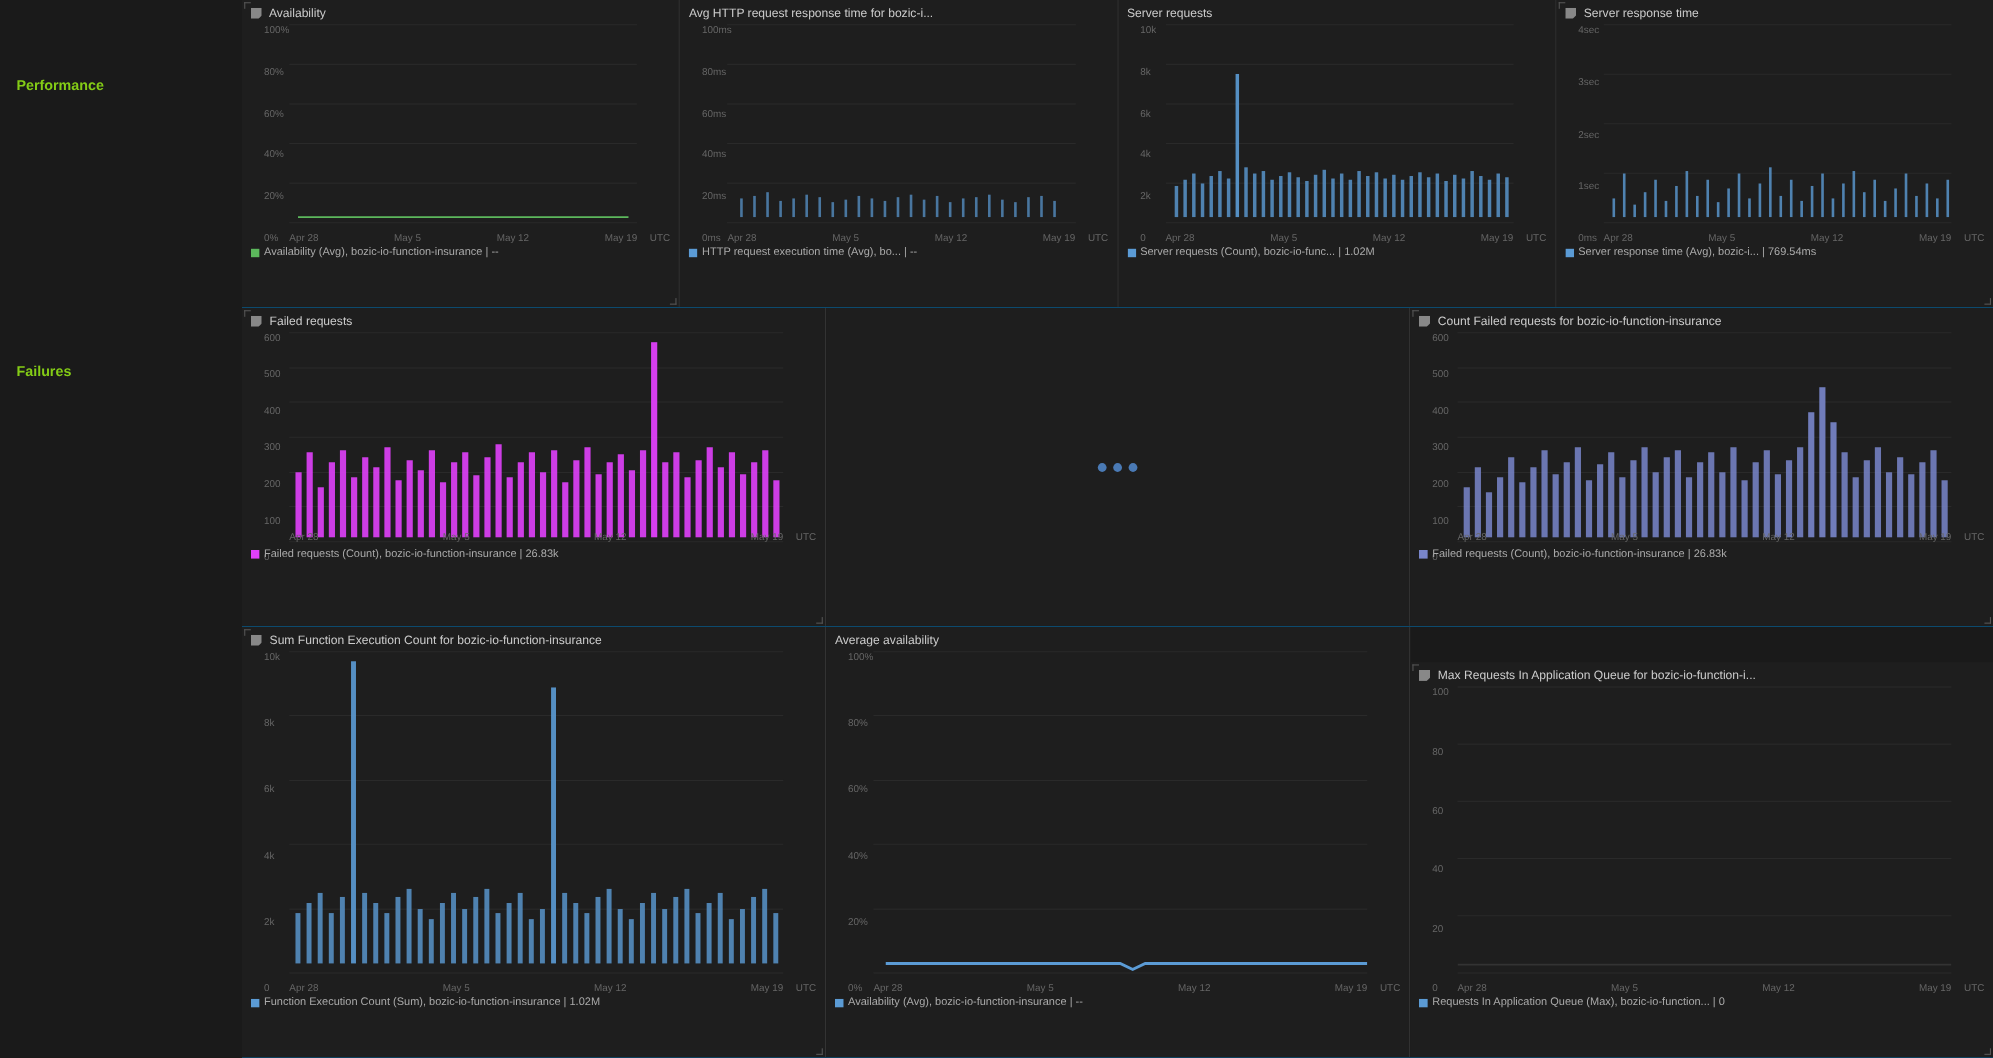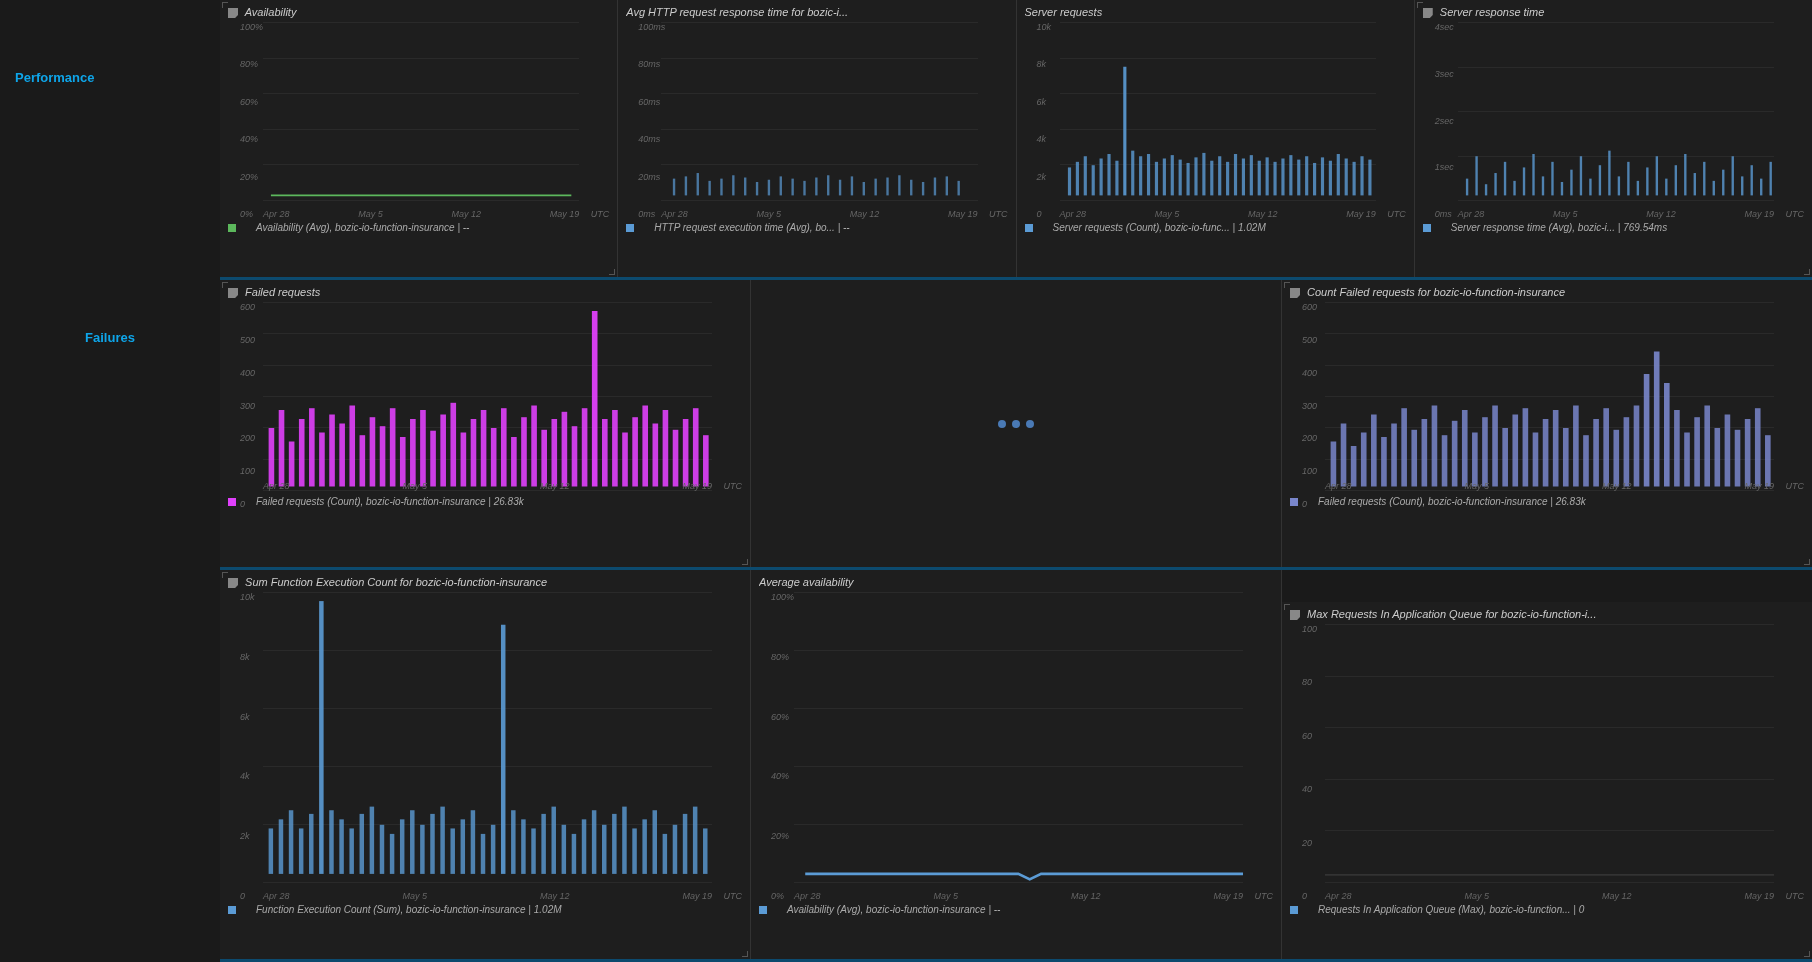--- a/index.html
+++ b/index.html
@@ -20,42 +20,41 @@
 
     .left-labels {
       width: 220px;
       flex-shrink: 0;
       display: flex;
       flex-direction: column;
       padding: 10px 0;
     }
 
     .section-label {
-      color: #0ea5e9;
+      color: #84cc16;
       font-size: 13px;
       font-weight: 600;
       padding: 10px 15px;
     }
 
     .section-label.performance { margin-top: 20px; }
-    .section-label.failures { margin-top: 265px; text-align: center; }
+    .section-label.failures { margin-top: 265px; }
     .section-label.usage { margin-top: 250px; }
 
     .charts-area {
       flex: 1;
       display: flex;
       flex-direction: column;
       overflow: hidden;
     }
 
     .chart-row {
       display: flex;
       flex: 1;
-      border-bottom: 3px solid #0c4a6e;
-      font-style: italic;
+      border-bottom: 1px solid #0c4a6e;
     }
 
     .chart-cell {
       flex: 1;
       border-right: 1px solid #333;
       padding: 6px 8px;
       position: relative;
       background: #1e1e1e;
       overflow: hidden;
     }
@@ -93,21 +92,21 @@
       bottom: 0;
       left: 0;
       right: 0;
       font-size: 10px;
       color: #aaa;
       white-space: nowrap;
       overflow: hidden;
       text-overflow: ellipsis;
       display: flex;
       align-items: center;
-      gap: 20px;
+      gap: 4px;
     }
 
     .legend-dot {
       width: 8px;
       height: 8px;
       flex-shrink: 0;
     }
 
     .y-axis-labels {
       position: absolute;

